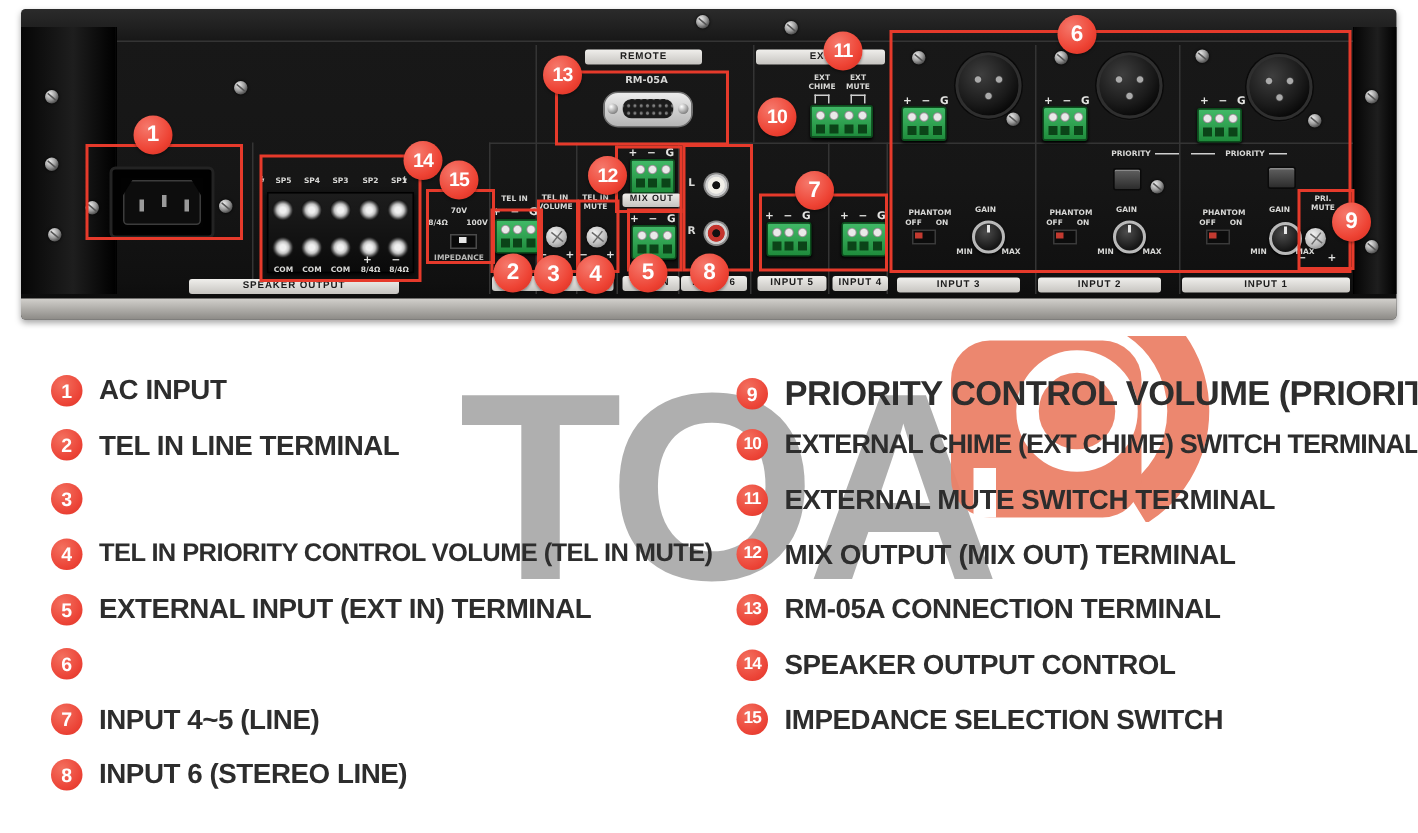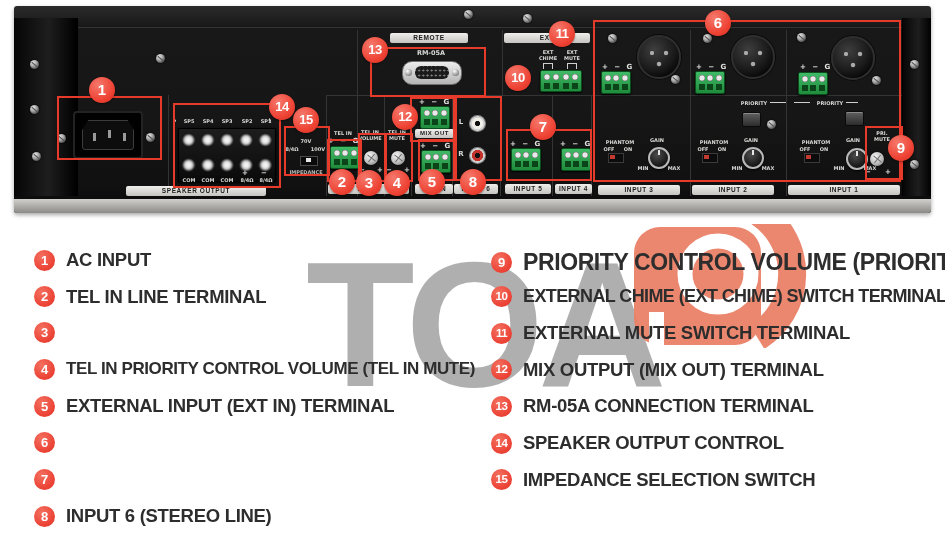--- a/index.html
+++ b/index.html
@@ -366,20 +366,21 @@
   </div>
   <div class="li" style="left:34px;top:395.4px;">
     <span class="lc">5</span>
     <span class="ll">EXTERNAL INPUT (EXT IN) TERMINAL</span>
   </div>
   <div class="li" style="left:34px;top:432px;">
     <span class="lc">6</span>
   </div>
   <div class="li" style="left:34px;top:468.6px;">
     <span class="lc">7</span>
+    <span class="ll">INPUT 4~5 (LINE)</span>
   </div>
   <div class="li" style="left:34px;top:505.2px;">
     <span class="lc">8</span>
     <span class="ll">INPUT 6 (STEREO LINE)</span>
   </div>
 
   <div class="li" style="left:491px;top:249px;">
     <span class="lc">9</span>
     <span class="ll sz175">PRIORITY CONTROL VOLUME (PRIORITY MUTE)</span>
   </div>

